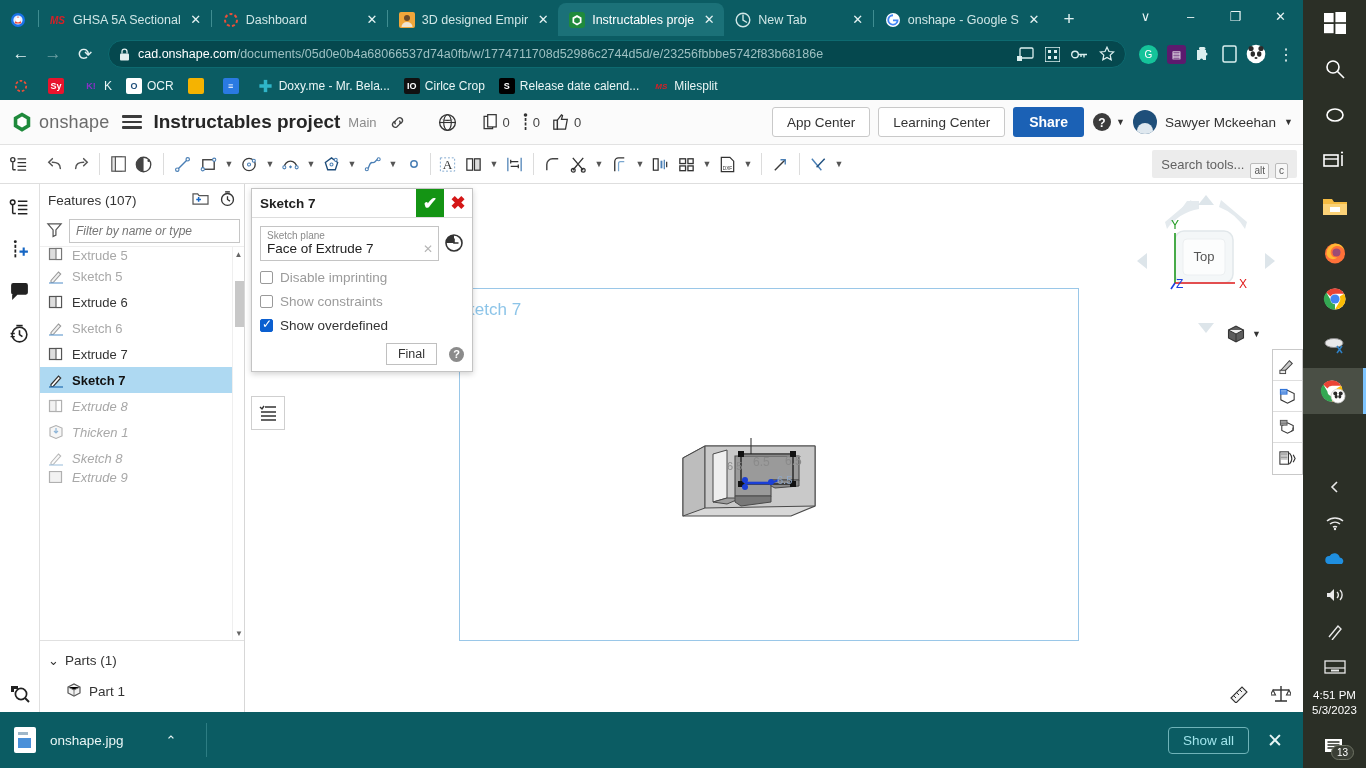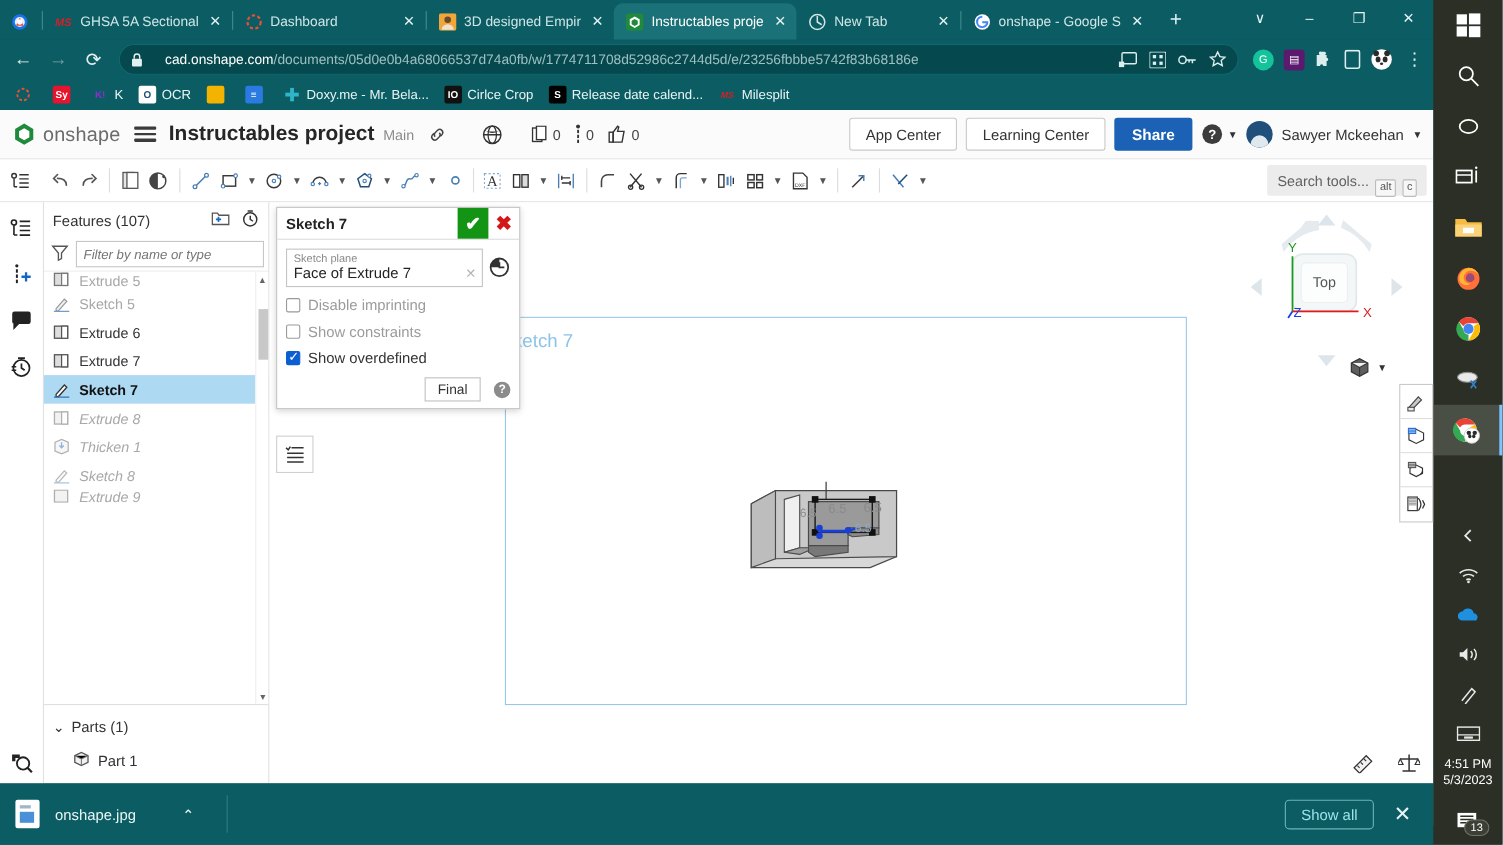--- a/index.html
+++ b/index.html
@@ -24,21 +24,21 @@
   .tabdiv { width:1px; height:17px; background:#3f8d91; align-self:center; }
   .favicon { width:16px; height:16px; flex:none; display:block; }
 
   .wctrl { position:absolute; right:0; top:0; height:33px; display:flex; align-items:center; }
   .wctrl div { width:45px; height:33px; display:flex; align-items:center; justify-content:center; color:#e9f4f4; }
   .newtabbtn { width:28px; height:28px; display:flex; align-items:center; justify-content:center; color:#dff0f0; font-size:19px; margin-left:6px; margin-bottom:3px;}
 
   .navbar { height:36px; display:flex; align-items:center; gap:2px; padding:0 6px; background:#0b5c63; }
   .navbtn { width:30px; height:30px; display:flex; align-items:center; justify-content:center; color:#e2f0f0; font-size:17px; }
   .omnibox { flex:1; height:28px; margin:0 6px; background:#05484e; border-radius:14px; display:flex; align-items:center;
-             padding:0 10px; gap:20px; color:#eaf5f5; border:1px solid #0d6a70; }
+             padding:0 10px; gap:8px; color:#eaf5f5; border:1px solid #0d6a70; }
   .omnibox .urltxt { font-size:12.5px; white-space:nowrap; overflow:hidden; }
   .omnibox .urltxt b { color:#ffffff; font-weight:400; }
   .omnibox .urltxt span { color:#9dc0c2; }
   .omni-icons { margin-left:auto; display:flex; align-items:center; gap:11px; color:#dcefef; }
   .ext-icons { display:flex; align-items:center; gap:9px; padding-left:5px; }
   .extico { width:19px; height:19px; border-radius:50%; display:flex; align-items:center; justify-content:center; font-size:10px; color:#fff; }
 
   .bookmarks { height:28px; display:flex; align-items:center; gap:4px; padding:0 8px; background:#0b5c63; color:#e9f5f5; font-size:12px; }
   .bm { display:flex; align-items:center; gap:5px; padding:2px 5px; border-radius:4px; white-space:nowrap; }
   .bmico { width:16px; height:16px; flex:none; display:flex; align-items:center; justify-content:center; font-size:9px; font-weight:bold; border-radius:2px; }
@@ -684,20 +684,27 @@
                   </svg></span>
               <span>Sketch 5</span>
             </div>
             <div class="frow">
               <span class="fico"><svg width="16" height="16" viewBox="0 0 16 16">
                     <rect x="1.5" y="2.5" width="12" height="11" fill="#dedede" stroke="#555" stroke-width="1.2"></rect>
                     <rect x="8" y="2.5" width="5.5" height="11" fill="#fff" stroke="#555" stroke-width="1.1"></rect>
                   </svg></span>
               <span>Extrude 6</span>
             </div>
+            <div class="frow dim">
+              <span class="fico"><svg width="16" height="16" viewBox="0 0 16 16">
+                    <path d="M3 12.5 L10.5 4 l2.2 2 L5.2 14.5 H3z" fill="#f0f0f0" stroke="#999" stroke-width="1.1"></path>
+                    <path d="M1 15h14" stroke="#6b9fd0" stroke-width="1.2"></path>
+                  </svg></span>
+              <span>Sketch 6</span>
+            </div>
             <div class="frow">
               <span class="fico"><svg width="16" height="16" viewBox="0 0 16 16">
                     <rect x="1.5" y="2.5" width="12" height="11" fill="#dedede" stroke="#555" stroke-width="1.2"></rect>
                     <rect x="8" y="2.5" width="5.5" height="11" fill="#fff" stroke="#555" stroke-width="1.1"></rect>
                   </svg></span>
               <span>Extrude 7</span>
             </div>
             <div class="frow selected">
               <span class="fico"><svg width="16" height="16" viewBox="0 0 16 16">
                     <path d="M3 12.5 L10.5 4 l2.2 2 L5.2 14.5 H3z" fill="#fff" stroke="#333" stroke-width="1.2"></path>

